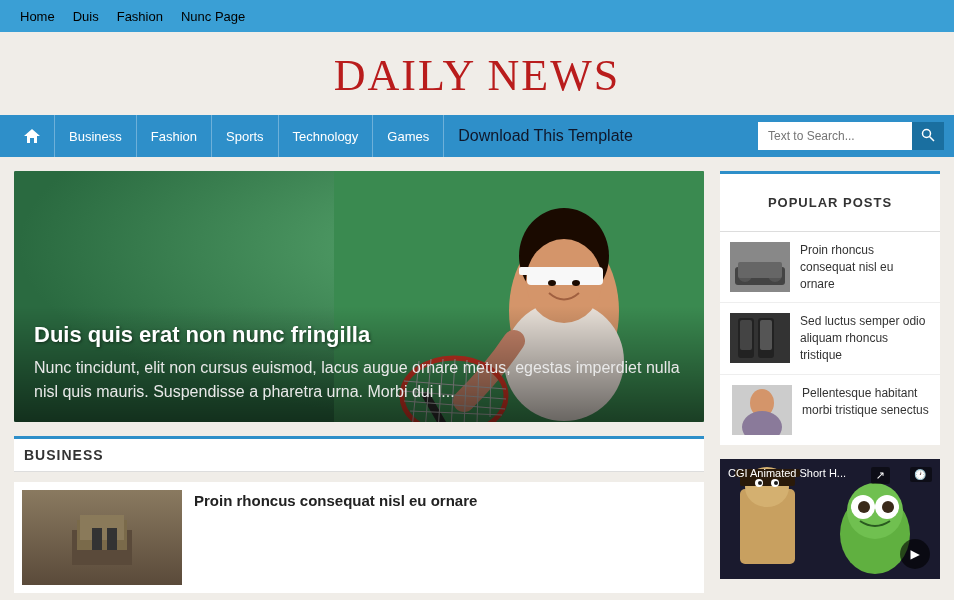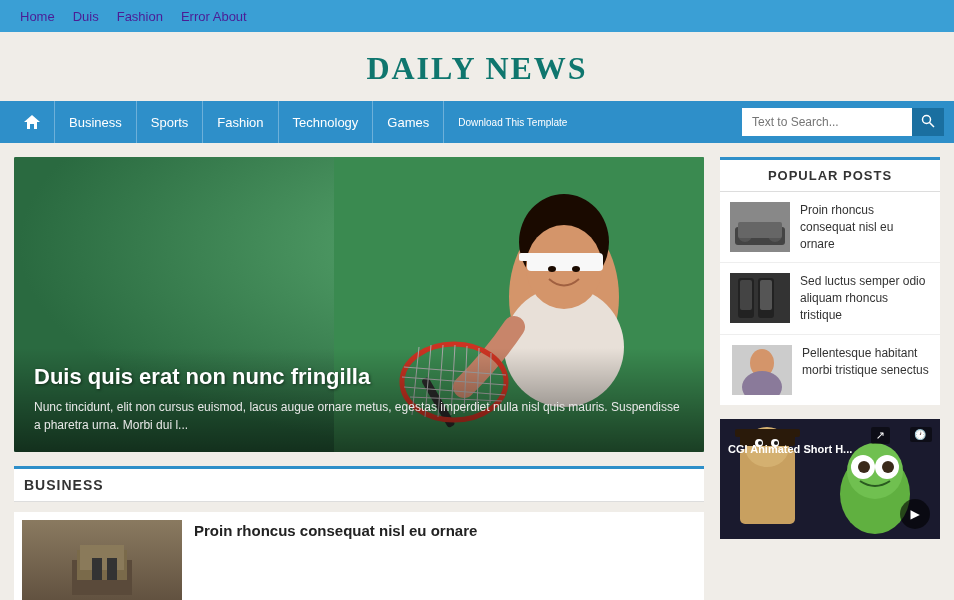--- a/index.html
+++ b/index.html
@@ -7,36 +7,36 @@
 
     
     .top-nav {
       background: #3a9fd5;
       padding: 0 20px;
       display: flex;
       align-items: center;
       height: 32px;
     }
     .top-nav a {
-      color: #4c1d95;
+      color: #000000;
       text-decoration: none;
       font-size: 13px;
       margin-right: 18px;
     }
 
     
     .header {
       background: #f0ede8;
       text-align: center;
       padding: 18px 0 14px;
     }
     .header h1 {
-      font-size: 32px;
-      font-weight: 700;
-      color: #0f766e;
+      font-size: 44px;
+      font-weight: 400;
+      color: #b91c1c;
       letter-spacing: 2px;
       font-family: Georgia, serif;
     }
 
     
     .main-nav {
       background: #2e8fc9;
       display: flex;
       align-items: center;
       height: 42px;
@@ -57,40 +57,40 @@
       text-decoration: none;
       font-size: 13px;
       padding: 0 14px;
       height: 42px;
       display: flex;
       align-items: center;
       border-left: 1px solid rgba(255,255,255,0.3);
       cursor: pointer;
     }
     .main-nav .download-item {
-      color: #ffffff;
-      font-size: 10px;
+      color: #0f172a;
+      font-size: 16px;
       padding: 0 14px;
       height: 42px;
       display: flex;
       align-items: center;
       border-left: 1px solid rgba(255,255,255,0.3);
       cursor: pointer;
     }
     .search-area {
       margin-left: auto;
       display: flex;
       align-items: center;
     }
     .search-area input {
       height: 28px;
       border: none;
       padding: 0 10px;
       font-size: 12px;
-      width: 170px;
+      width: 154px;
       outline: none;
       color: #999;
     }
     .search-area button {
       background: #1a6fa0;
       border: none;
       color: #fff;
       height: 28px;
       width: 32px;
       cursor: pointer;
@@ -106,21 +106,21 @@
 
     
     .center-col {
       flex: 1;
       min-width: 0;
     }
 
     
     .hero-slider {
       position: relative;
-      height: 295px;
+      height: 251px;
       border-radius: 2px;
       overflow: hidden;
       background: #3a7a5a;
       margin-bottom: 14px;
     }
     .hero-overlay {
       position: absolute;
       bottom: 0;
       left: 0;
       right: 0;
@@ -129,21 +129,21 @@
     }
     .hero-overlay h2 {
       color: #fff;
       font-size: 22px;
       font-weight: bold;
       margin-bottom: 8px;
       text-shadow: 1px 1px 3px rgba(0,0,0,0.5);
     }
     .hero-overlay p {
       color: #e8e8e8;
-      font-size: 12px;
+      font-size: 16px;
       line-height: 1.5;
     }
     .slider-dots {
       position: absolute;
       top: 10px;
       left: 50%;
       transform: translateX(-50%);
       display: flex;
       gap: 5px;
     }
@@ -205,21 +205,21 @@
     }
 
     .sidebar-section {
       background: #fff;
       margin-bottom: 14px;
     }
     .sidebar-title {
       background: #fff;
       border-top: 3px solid #2e8fc9;
       border-bottom: 1px solid #ddd;
-      padding: 8px 10px;
+      padding: 21px 10px;
       font-size: 13px;
       font-weight: bold;
       letter-spacing: 1px;
       color: #333;
       text-align: center;
       text-transform: uppercase;
     }
 
     .popular-post {
       display: flex;
@@ -280,25 +280,25 @@
       top: 8px;
       right: 50px;
       background: rgba(0,0,0,0.5);
       color: #fff;
       font-size: 11px;
       padding: 2px 5px;
       border-radius: 2px;
     }
     .video-title {
       position: absolute;
-      top: 24px;
+      top: 8px;
       left: 8px;
       color: #fff;
       font-size: 11px;
-      font-weight: bold;
+      font-weight: normal;
     }
 
     
     .hero-real {
       position: absolute;
       inset: 0;
       background: #4a7a5a;
       overflow: hidden;
     }
     .green-bg {
@@ -307,36 +307,36 @@
       background: radial-gradient(ellipse at 70% 30%, #5aaa70, #2a6a40 70%);
     }
   </style>
 </head>
 <body>
 
 <nav class="top-nav">
   <a>Home</a>
   <a>Duis</a>
   <a>Fashion</a>
-  <a>Error About</a>
+  <a>Nunc Page</a>
 </nav>
 
 <header class="header">
   <h1>DAILY NEWS</h1>
 </header>
 
 <nav class="main-nav">
   <div class="home-icon">
     <svg width="16" height="14" viewBox="0 0 16 14" fill="white">
       <path d="M8 0 L16 7 L13 7 L13 14 L10 14 L10 9 L6 9 L6 14 L3 14 L3 7 L0 7 Z"></path>
     </svg>
   </div>
   <a class="nav-item">Business</a>
+  <a class="nav-item">Fashion</a>
   <a class="nav-item">Sports</a>
-  <a class="nav-item">Fashion</a>
   <a class="nav-item">Technology</a>
   <a class="nav-item">Games</a>
   <a class="download-item">Download This Template</a>
   <div class="search-area">
     <input type="text" placeholder="Text to Search..." style="">
     <button>
       <svg width="14" height="14" viewBox="0 0 14 14" fill="white">
         <circle cx="5.5" cy="5.5" r="4" fill="none" stroke="white" stroke-width="1.5"></circle>
         <line x1="8.5" y1="8.5" x2="13" y2="13" stroke="white" stroke-width="1.5"></line>
       </svg>

